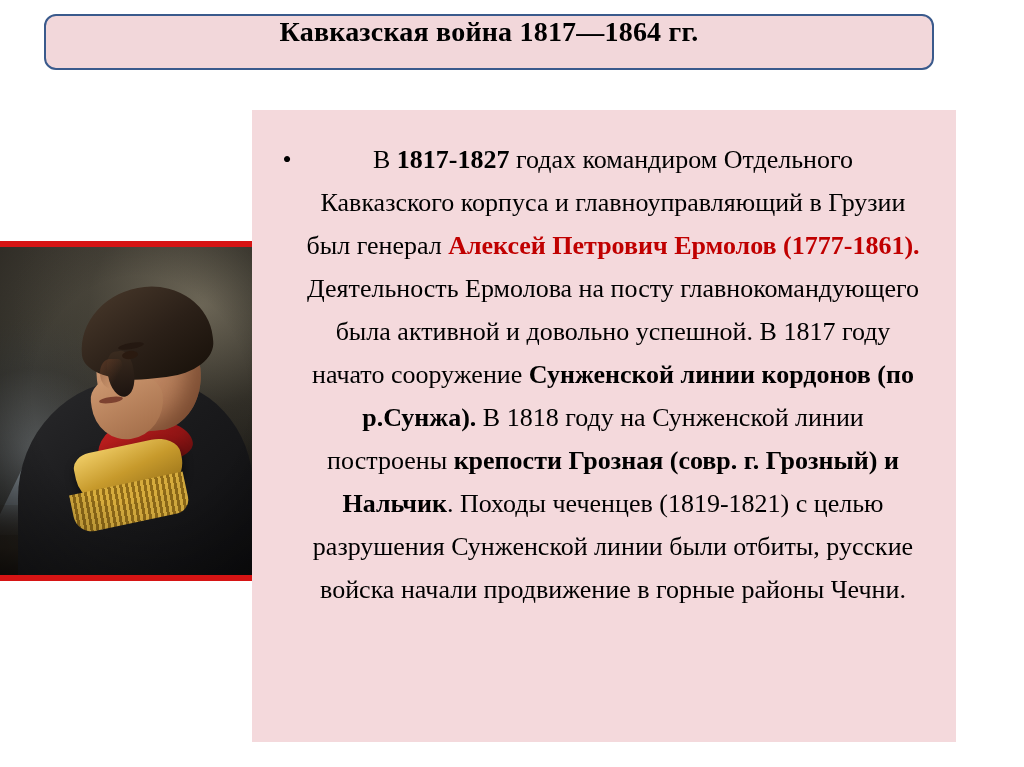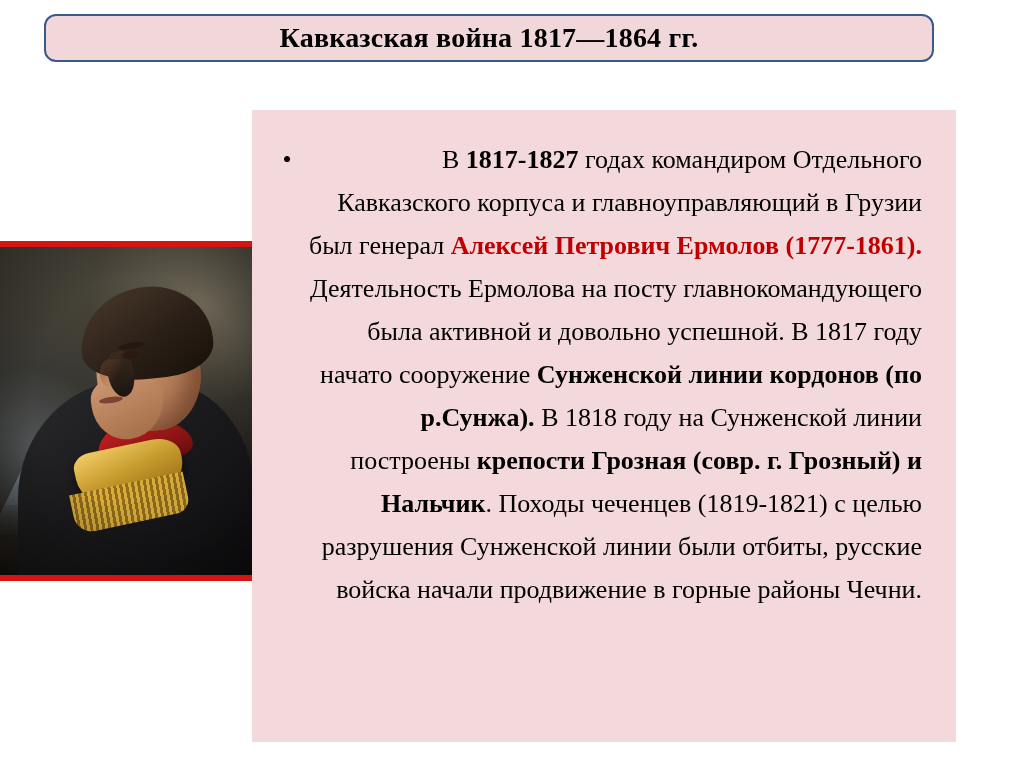--- a/index.html
+++ b/index.html
@@ -14,27 +14,27 @@
     overflow: hidden;
     position: relative;
   }
 
   
   .title-bar {
     position: absolute;
     left: 44px;
     top: 14px;
     width: 890px;
-    height: 48px;
+    height: 56px;
     background: #f2d7da;
     border: 2px solid #3a5a8c;
     border-radius: 12px;
     box-sizing: border-box;
     display: flex;
-    align-items: center;
+    align-items: flex-start;
     justify-content: center;
   }
   .title-text {
     font-family: "Liberation Serif", serif;
     font-size: 28px;
     font-weight: bold;
     color: #000000;
     letter-spacing: 0.2px;
     white-space: nowrap;
   }
@@ -237,21 +237,21 @@
     color: #000000;
     text-align: center;
     user-select: none;
   }
   .bullet-body {
     flex: 1 1 auto;
     font-family: "Liberation Serif", serif;
     font-size: 26px;
     line-height: 43px;
     color: #000000;
-    text-align: right;
+    text-align: center;
   }
   .b { font-weight: bold; }
   .red { color: #c00000; font-weight: bold; }
 </style>
 </head>
 <body>
 
 <div class="title-bar">
   <div class="title-text">Кавказская война 1817—1864 гг.</div>
 </div>

